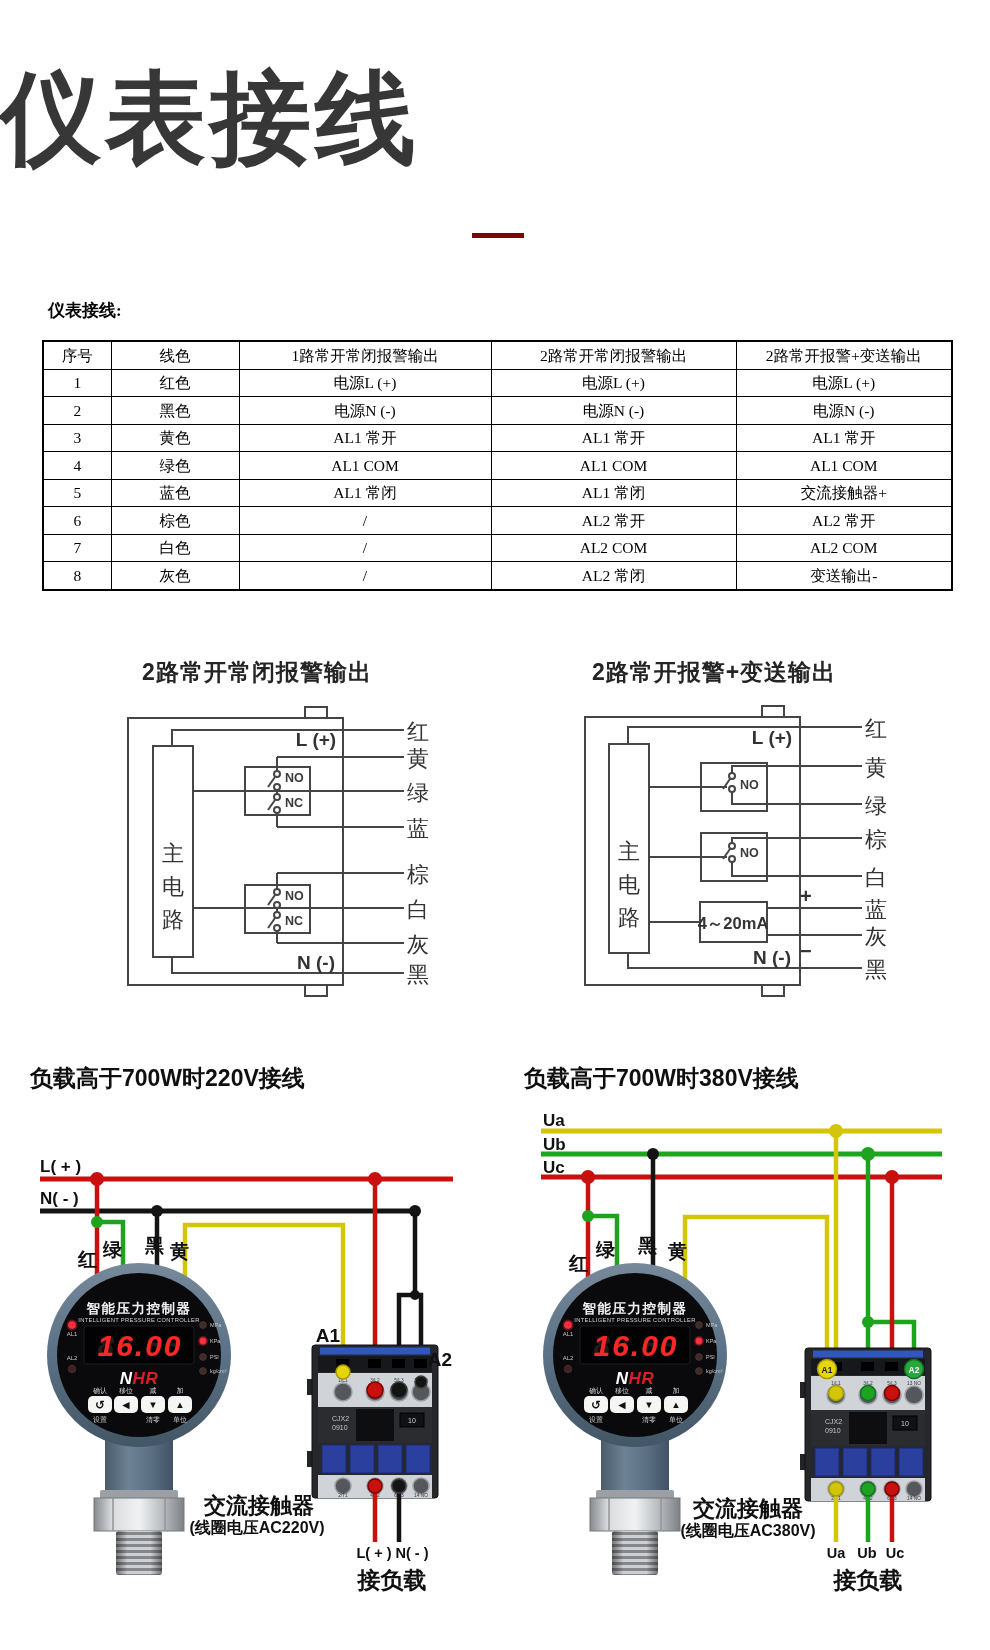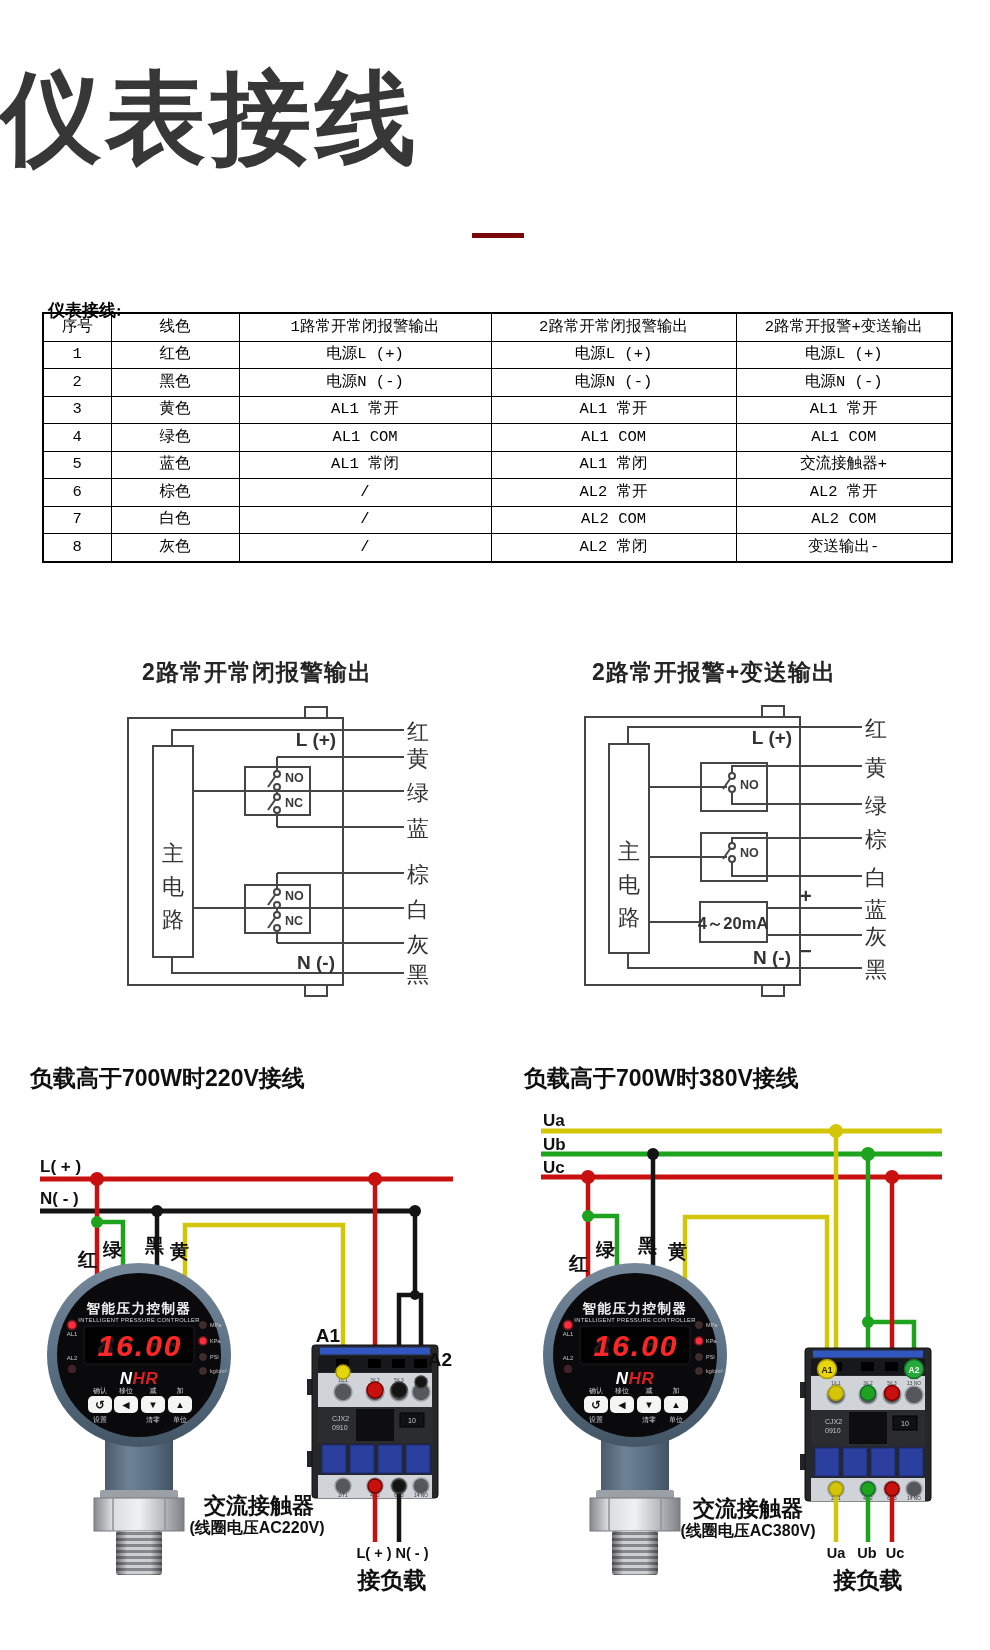--- a/index.html
+++ b/index.html
@@ -4,23 +4,23 @@
 <style>
   html,body{margin:0;padding:0;background:#e8e8e8;}
   .page{position:relative;width:990px;height:1650px;background:#ffffff;overflow:hidden;
         font-family:"Liberation Sans","DejaVu Sans",sans-serif;}
   .big-title{position:absolute;top:52px;left:0;width:100%;
              font-size:101px;font-weight:900;color:#373737;letter-spacing:4px;
              font-family:"Liberation Sans","DejaVu Sans",sans-serif;}
   .title-dash{position:absolute;top:233px;left:472px;width:52px;height:5px;background:#7a0709;}
   .section-label{position:absolute;top:299px;left:48px;font-size:17px;font-weight:bold;
                  color:#000;font-family:"Liberation Serif","DejaVu Serif",serif;}
-  table.wiring{position:absolute;left:42px;top:312px;width:909px;border-collapse:collapse;
+  table.wiring{position:absolute;left:42px;top:340px;width:909px;border-collapse:collapse;
                border:2.5px solid #000;table-layout:fixed;
-               font-family:Liberation Mono, monospace;}
+               font-family:Liberation Serif, serif;}
   table.wiring th,table.wiring td{border:1.5px solid #000;text-align:center;vertical-align:middle;
                font-size:15.5px;font-weight:normal;color:#000;height:26.5px;padding:0;line-height:1;}
   .svg-abs{position:absolute;left:0;}
   svg text{font-family:"Liberation Sans","DejaVu Sans",sans-serif;}
   .schem-line{stroke:#454545;stroke-width:2;fill:none;}
   .schem-box{stroke:#454545;stroke-width:2;fill:#ffffff;}
   .schem-cn{font-size:22px;fill:#333;}
   .schem-small{font-size:12.5px;font-weight:600;fill:#3a3a3a;}
   .schem-term{font-size:19px;font-weight:600;fill:#333;}
   .schem-title{font-size:23px;font-weight:600;fill:#242424;letter-spacing:1px;}

